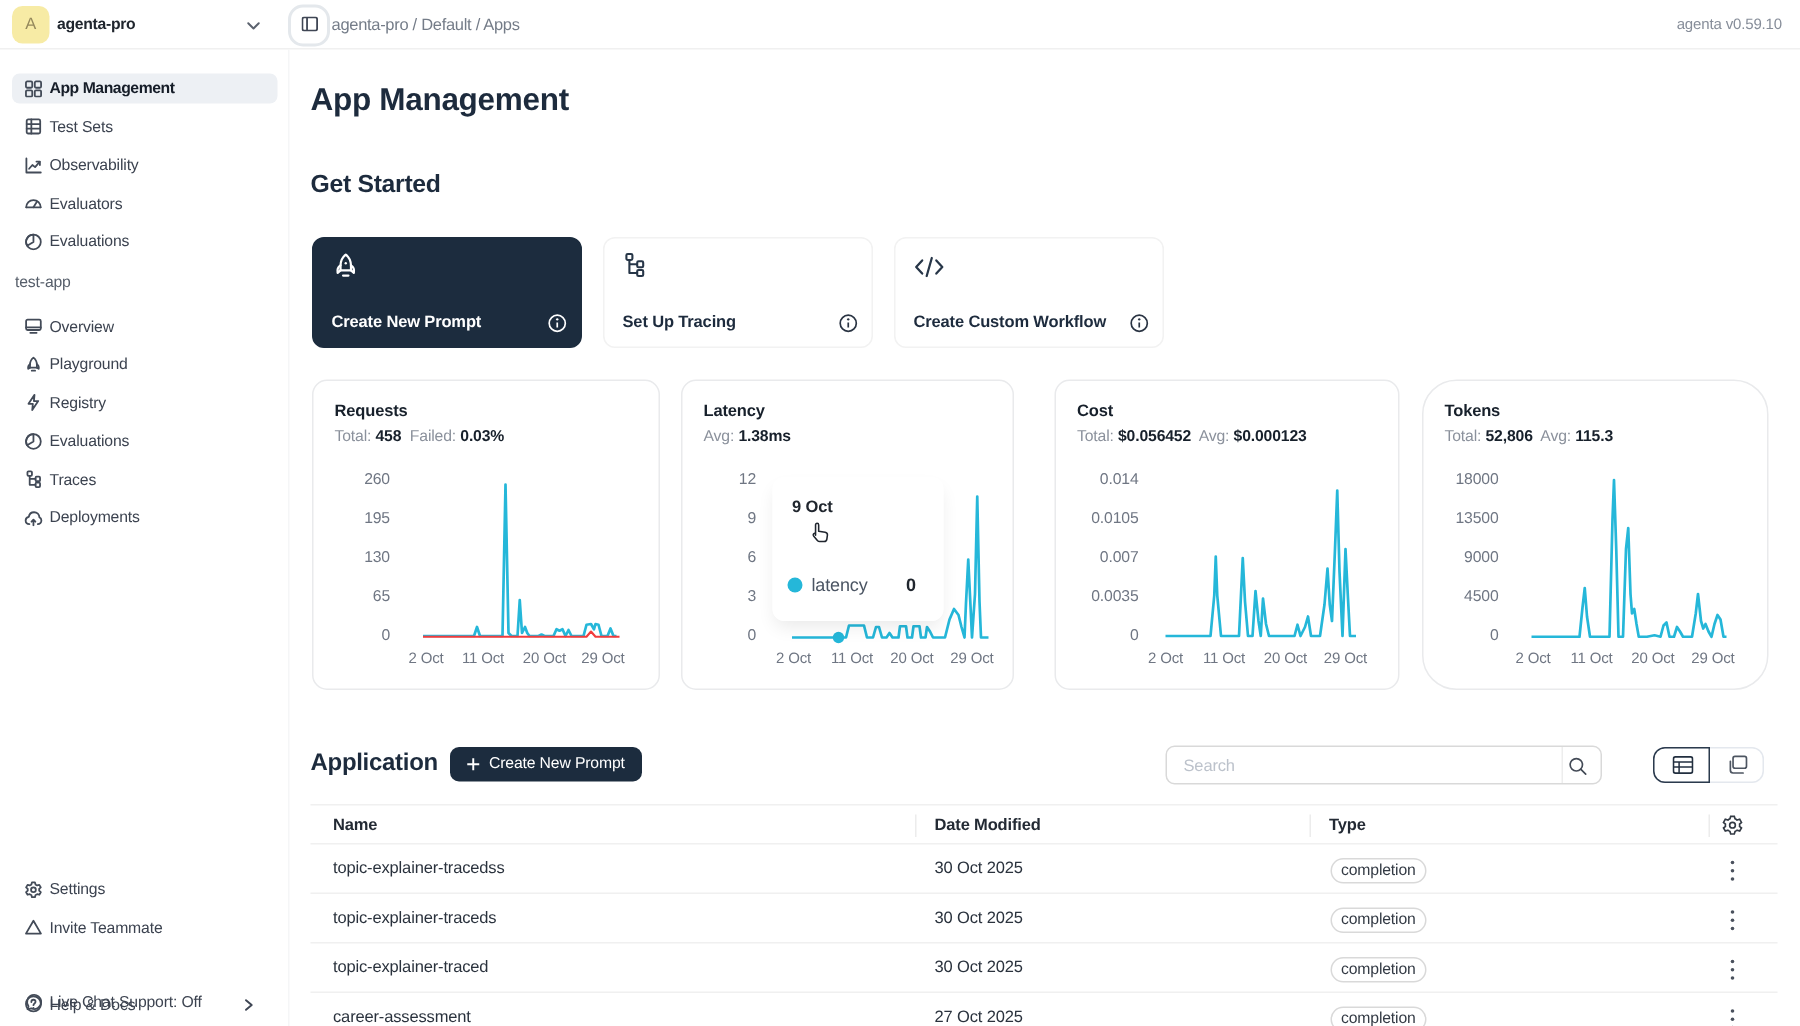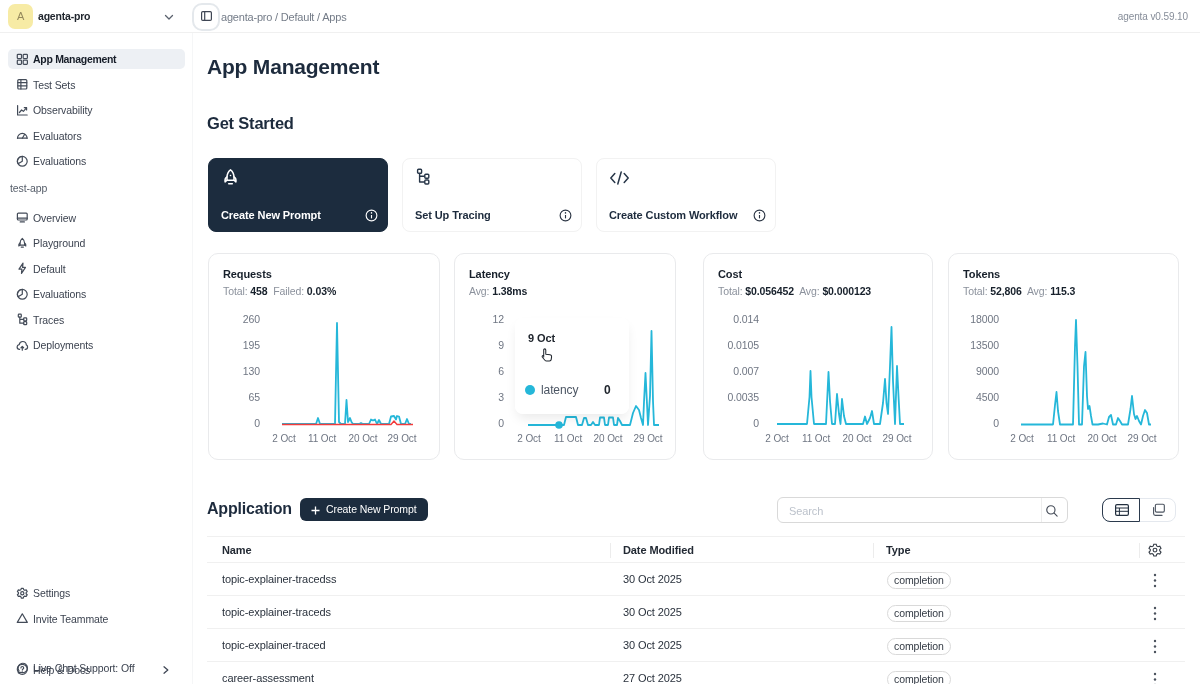--- a/index.html
+++ b/index.html
@@ -124,21 +124,21 @@
         <path d="M4 5.9 C3 6.5 2.6 7.7 2.8 8.9 L4 8.1" stroke-width="1.2" fill="none" stroke-linecap="round" stroke-linejoin="round"></path>
         <path d="M8.6 5.9 C9.6 6.5 10 7.7 9.8 8.9 L8.6 8.1" stroke-width="1.2" fill="none" stroke-linecap="round" stroke-linejoin="round"></path>
         <line x1="5.2" y1="10.1" x2="7.4" y2="10.1" stroke-width="1.2" fill="none" stroke-linecap="round" stroke-linejoin="round"></line>
       </svg>
       <span class="lb">Playground</span>
     </div>
   <div class="navitem" style="top:225.5px;">
       <svg class="ic" viewBox="0 0 12.6 12.6" stroke="#434b58">
         <path d="M7 1.2 L3 7.2 L5.9 7.2 L5.5 11.4 L9.5 5.4 L6.6 5.4 Z" stroke-width="1.2" fill="none" stroke-linecap="round" stroke-linejoin="round"></path>
       </svg>
-      <span class="lb">Default</span>
+      <span class="lb">Registry</span>
     </div>
   <div class="navitem" style="top:251px;">
       <svg class="ic" viewBox="0 0 12.6 12.6" stroke="#434b58">
         <circle cx="6.3" cy="6.3" r="4.9" stroke-width="1.2" fill="none" stroke-linecap="round" stroke-linejoin="round"></circle>
         <path d="M6.3 1.4 A4.9 4.9 0 0 0 2.1 8.8 L6.3 6.3 Z" stroke-width="1.2" fill="none" stroke-linecap="round" stroke-linejoin="round"></path>
       </svg>
       <span class="lb">Evaluations</span>
     </div>
   <div class="navitem" style="top:276.5px;">
       <svg class="ic" viewBox="0 0 12.6 12.6" stroke="#434b58">
@@ -284,21 +284,21 @@
         <text x="55" y="68.5" font-size="10.5" fill="#6f7683" text-anchor="end">0.007</text>
         <text x="55" y="94.5" font-size="10.5" fill="#6f7683" text-anchor="end">0.0035</text>
         <text x="55" y="120.5" font-size="10.5" fill="#6f7683" text-anchor="end">0</text>
         <text x="73" y="136" font-size="10" fill="#6f7683" text-anchor="middle">2 Oct</text>
         <text x="112" y="136" font-size="10" fill="#6f7683" text-anchor="middle">11 Oct</text>
         <text x="153" y="136" font-size="10" fill="#6f7683" text-anchor="middle">20 Oct</text>
         <text x="193" y="136" font-size="10" fill="#6f7683" text-anchor="middle">29 Oct</text>
         <polyline points="73,118 103,118 105.5,91 106.5,65 107.5,91 110,118 122,118 124.5,66 126,95 128,118 131,118 133,88 135,108 136.5,118 138,93 140,110 142,118 149,118 155,118 159,118 161,110.5 163,118 166,112 168,105 170,118 176,118 179,97 181,73 182.5,97 184,108 186,60 187.5,21 189,75 191,118 193,60 194.5,90 196,118 200,118" fill="none" stroke="#25b7d9" stroke-width="1.8" stroke-linejoin="round"></polyline>
       </svg>
     </div>
-  <div class="scard" style="left:755px;width:231px;">
+  <div class="scard" style="left:755px;width:231px;border-radius:23px;">
       <div class="stitle">Tokens</div>
       <div class="ssub"><span>Total:</span> <b>52,806</b>&nbsp; <span>Avg:</span> <b>115.3</b></div>
       <svg class="chart" width="231" height="145">
         <text x="50" y="16.5" font-size="10.5" fill="#6f7683" text-anchor="end">18000</text>
         <text x="50" y="42.5" font-size="10.5" fill="#6f7683" text-anchor="end">13500</text>
         <text x="50" y="68.5" font-size="10.5" fill="#6f7683" text-anchor="end">9000</text>
         <text x="50" y="94.5" font-size="10.5" fill="#6f7683" text-anchor="end">4500</text>
         <text x="50" y="120.5" font-size="10.5" fill="#6f7683" text-anchor="end">0</text>
         <text x="73" y="136" font-size="10" fill="#6f7683" text-anchor="middle">2 Oct</text>
         <text x="112" y="136" font-size="10" fill="#6f7683" text-anchor="middle">11 Oct</text>

